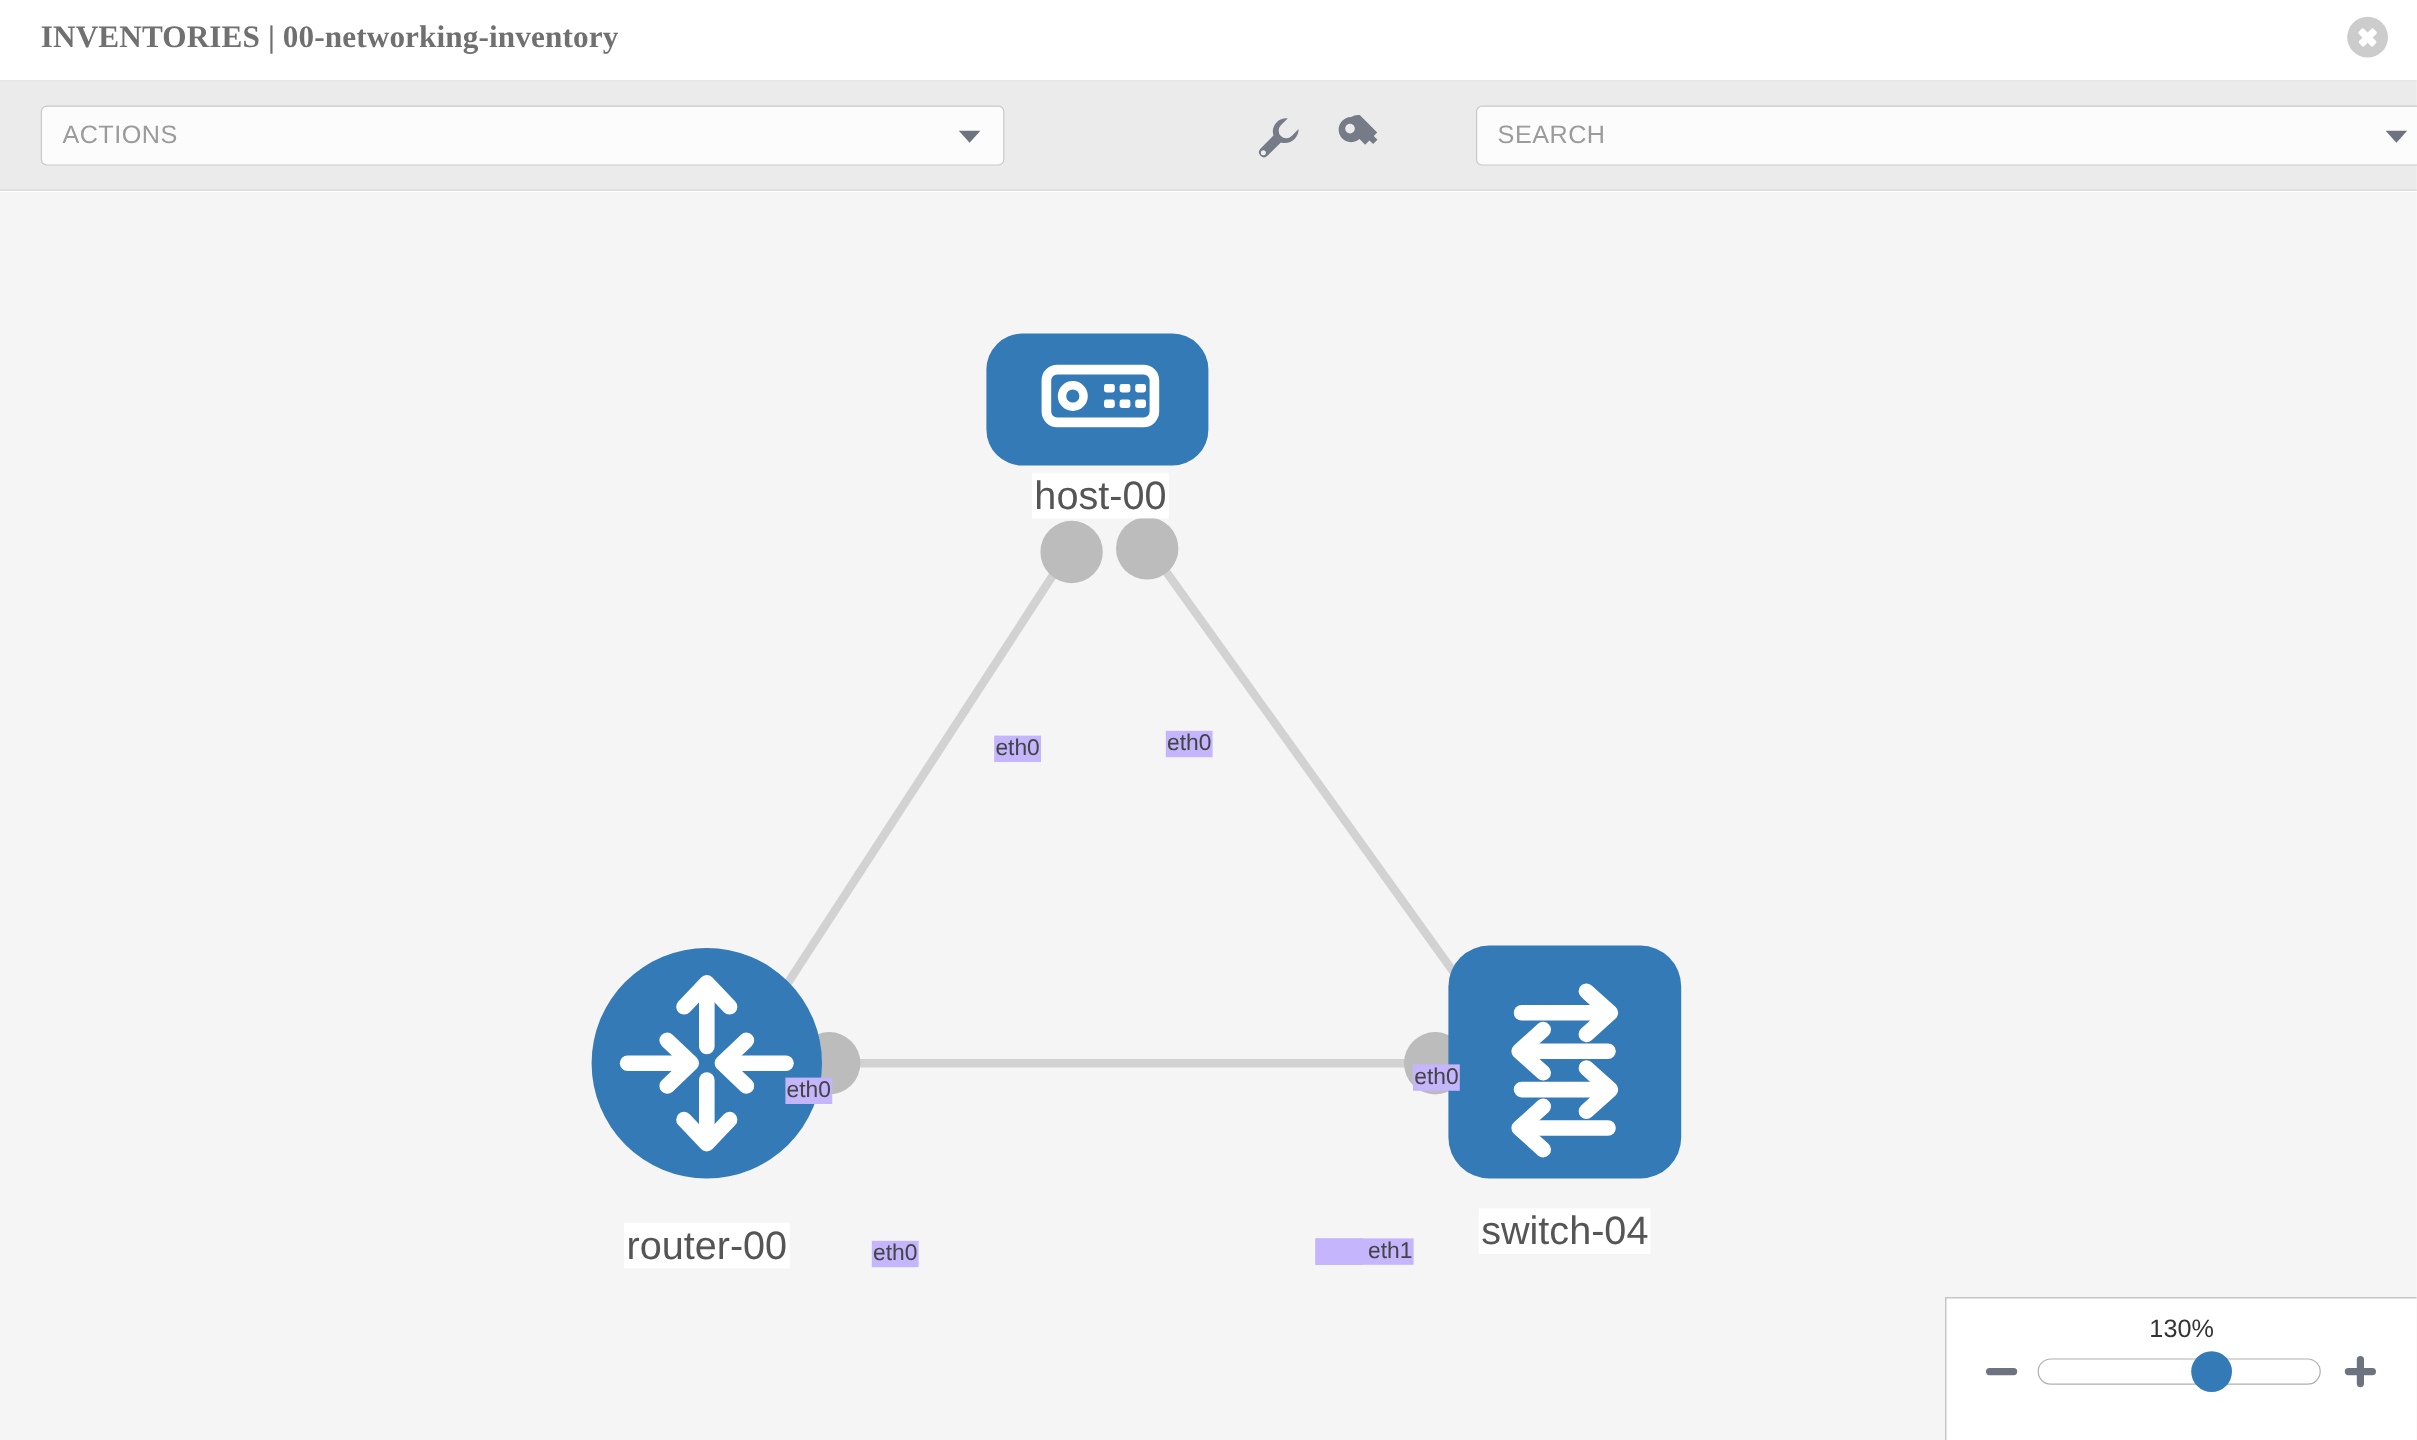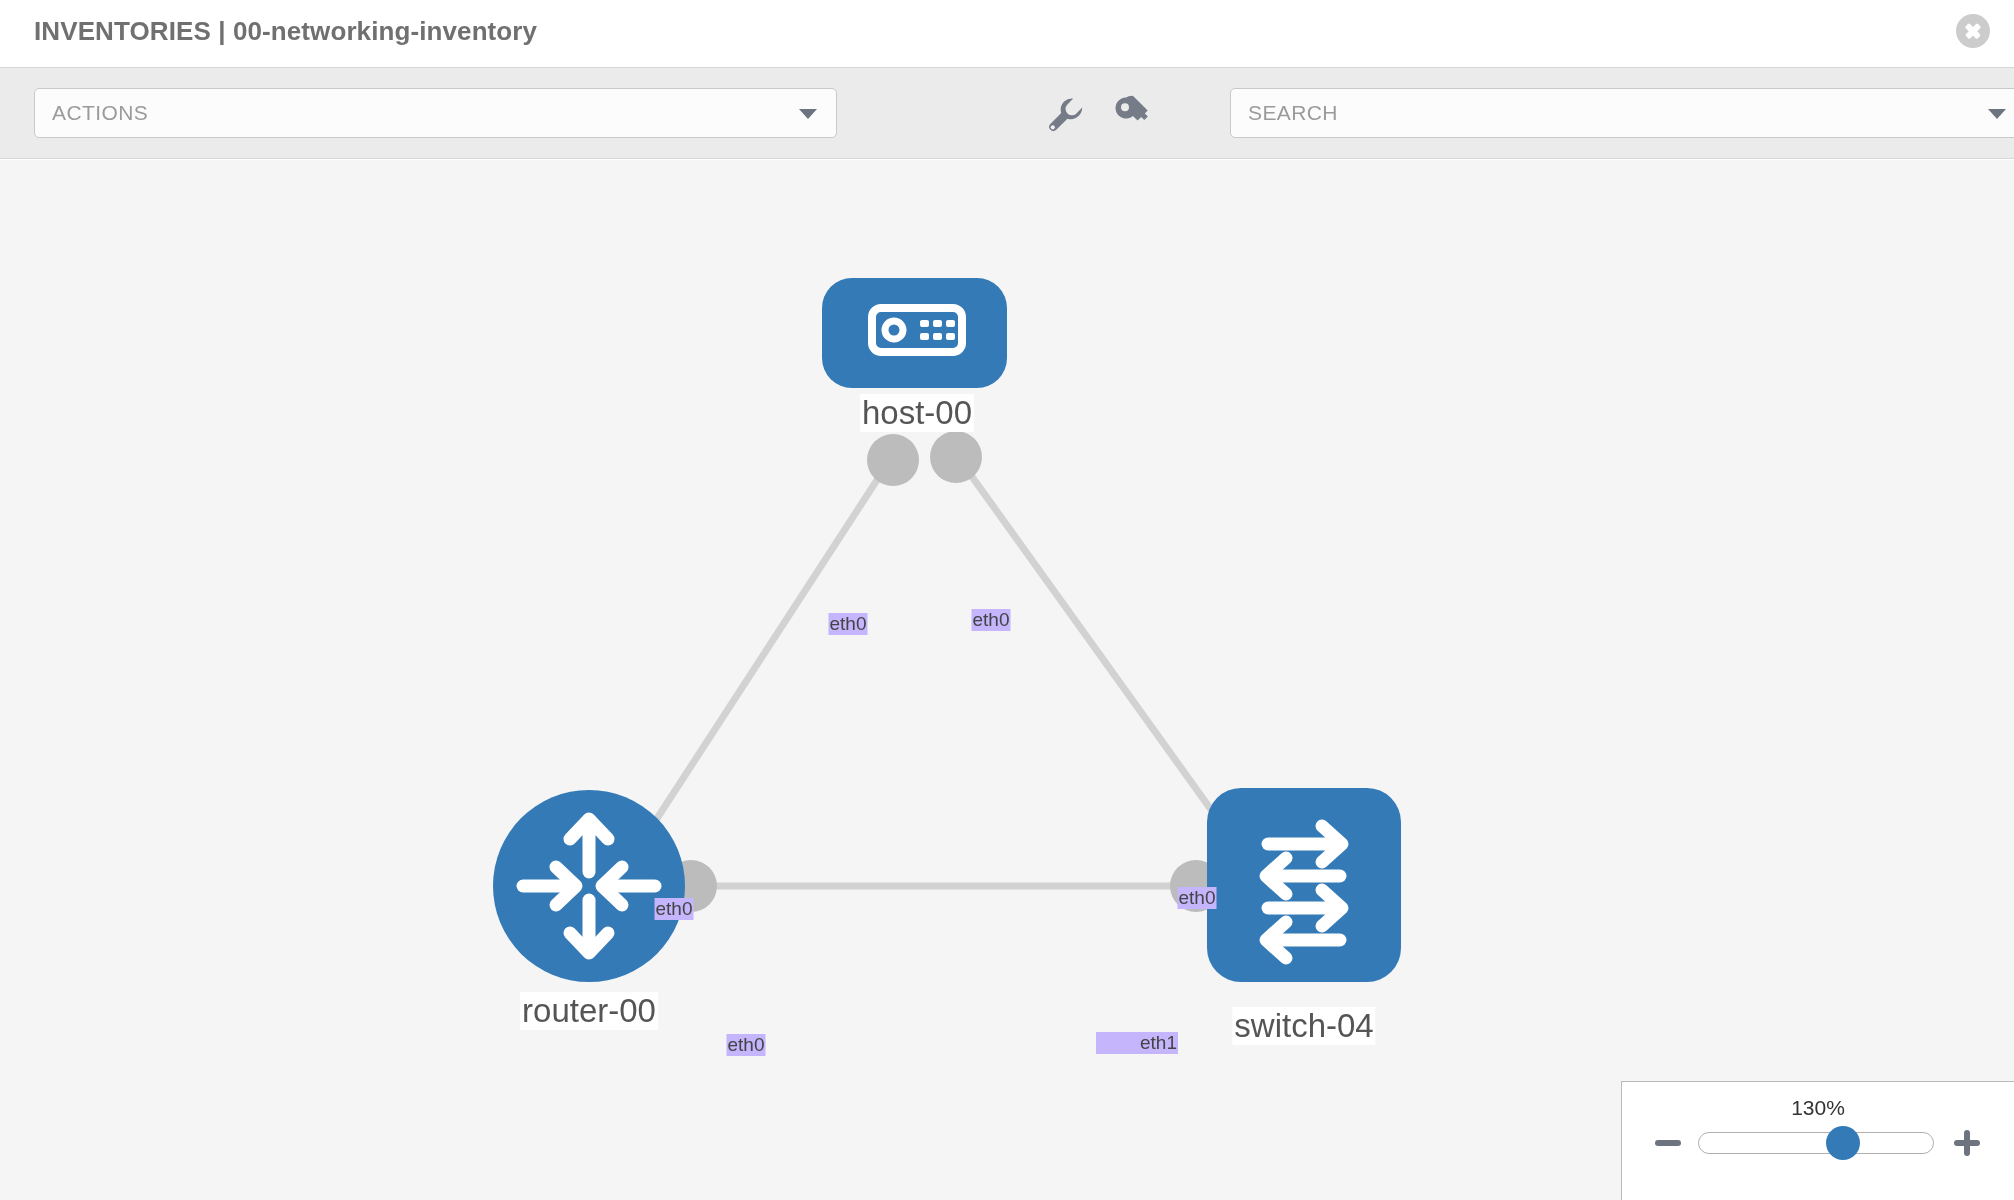--- a/index.html
+++ b/index.html
@@ -22,20 +22,21 @@
   }
   .page-title {
     position: absolute;
     left: 34px;
     top: 16px;
     font-size: 26px;
     font-weight: bold;
     color: #707070;
     letter-spacing: 0.1px;
     white-space: nowrap;
+    font-family: Liberation Serif, serif;
   }
   .close-btn {
     position: absolute;
     right: 24px;
     top: 14px;
     width: 34px;
     height: 34px;
     border-radius: 50%;
     background: #cccccc;
     cursor: pointer;
@@ -323,21 +324,21 @@
         <line x1="1268" y1="748" x2="1340" y2="748"></line>
         <polyline points="1322,730 1342,748 1322,766"></polyline>
 
         <line x1="1340" y1="780" x2="1268" y2="780"></line>
         <polyline points="1286,762 1266,780 1286,798"></polyline>
       </g>
     </g>
   </svg>
 
   <div class="node-label" style="left:917px; top:234px;">host-00</div>
-  <div class="node-label" style="left:589px; top:832px;">router-00</div>
+  <div class="node-label" style="left:589px; top:859px;">router-00</div>
   <div class="node-label" style="left:1304px; top:847px;">switch-04</div>
 
   <div class="iface-label" style="left:848px; top:453px;">eth0</div>
   <div class="iface-label" style="left:991px; top:449px;">eth0</div>
   <div class="iface-label" style="left:674px; top:738px;">eth0</div>
   <div class="iface-label" style="left:1197px; top:727px;">eth0</div>
   <div class="iface-label" style="left:746px; top:874px;">eth0</div>
   <div class="iface-label" style="left:1116px; top:872px;">eth0</div>
   <div class="iface-label" style="left:1137px; top:872px;padding-left:44px;">eth1</div>
 

